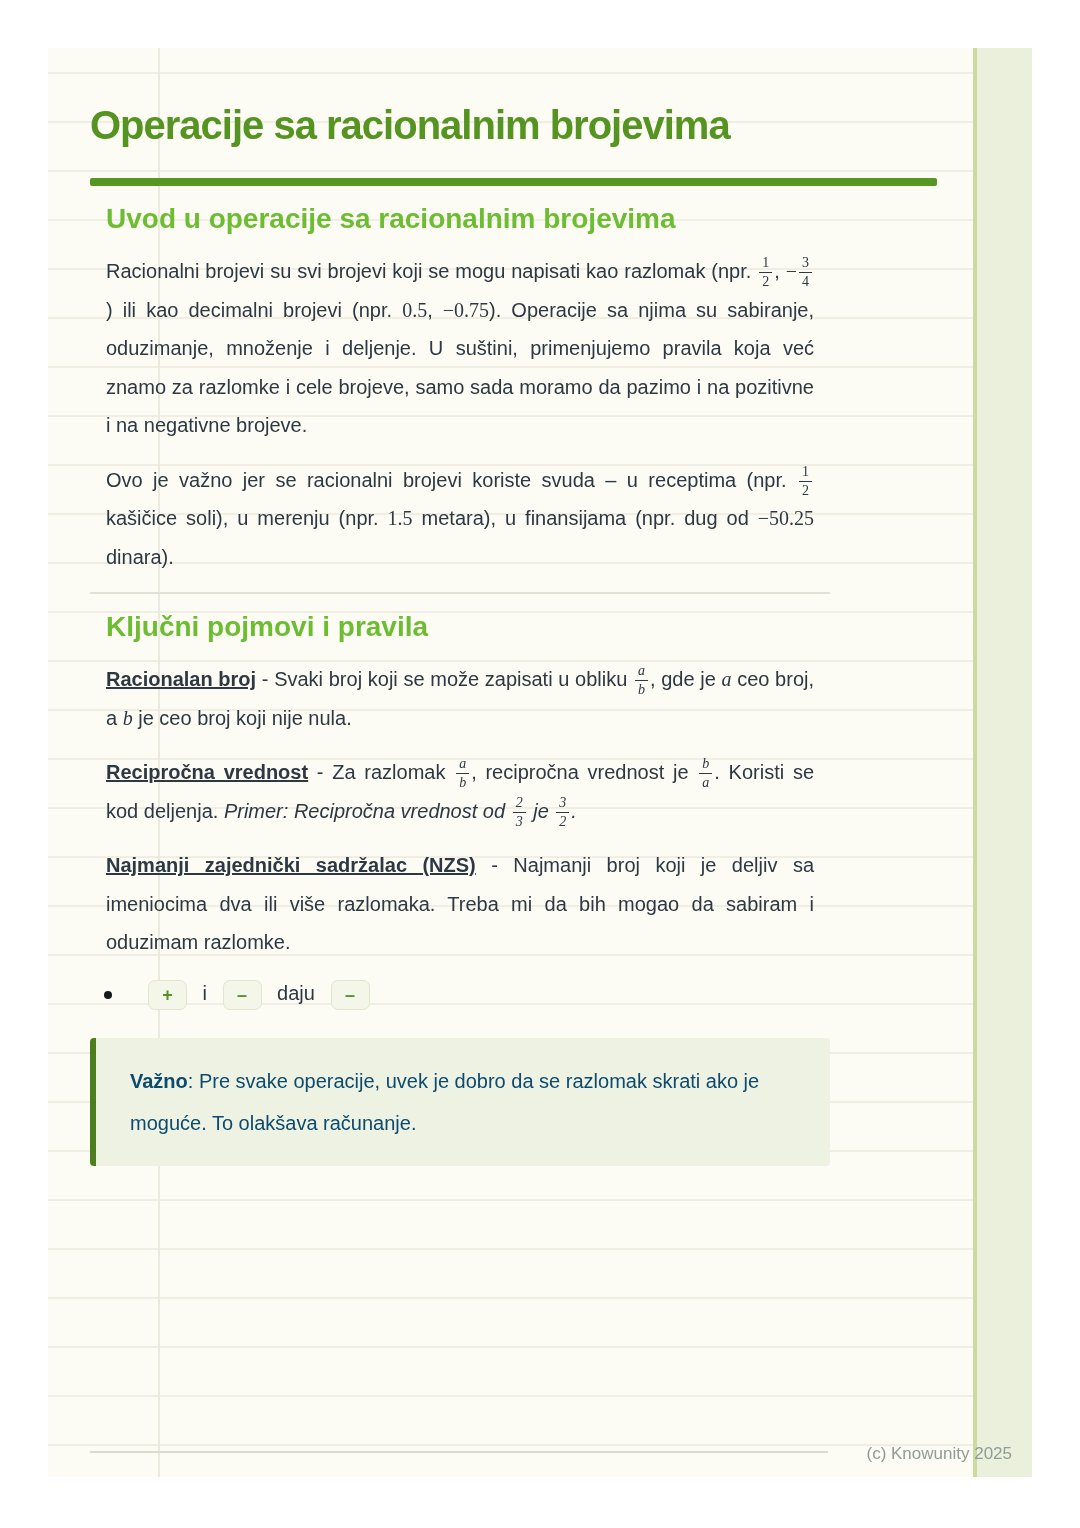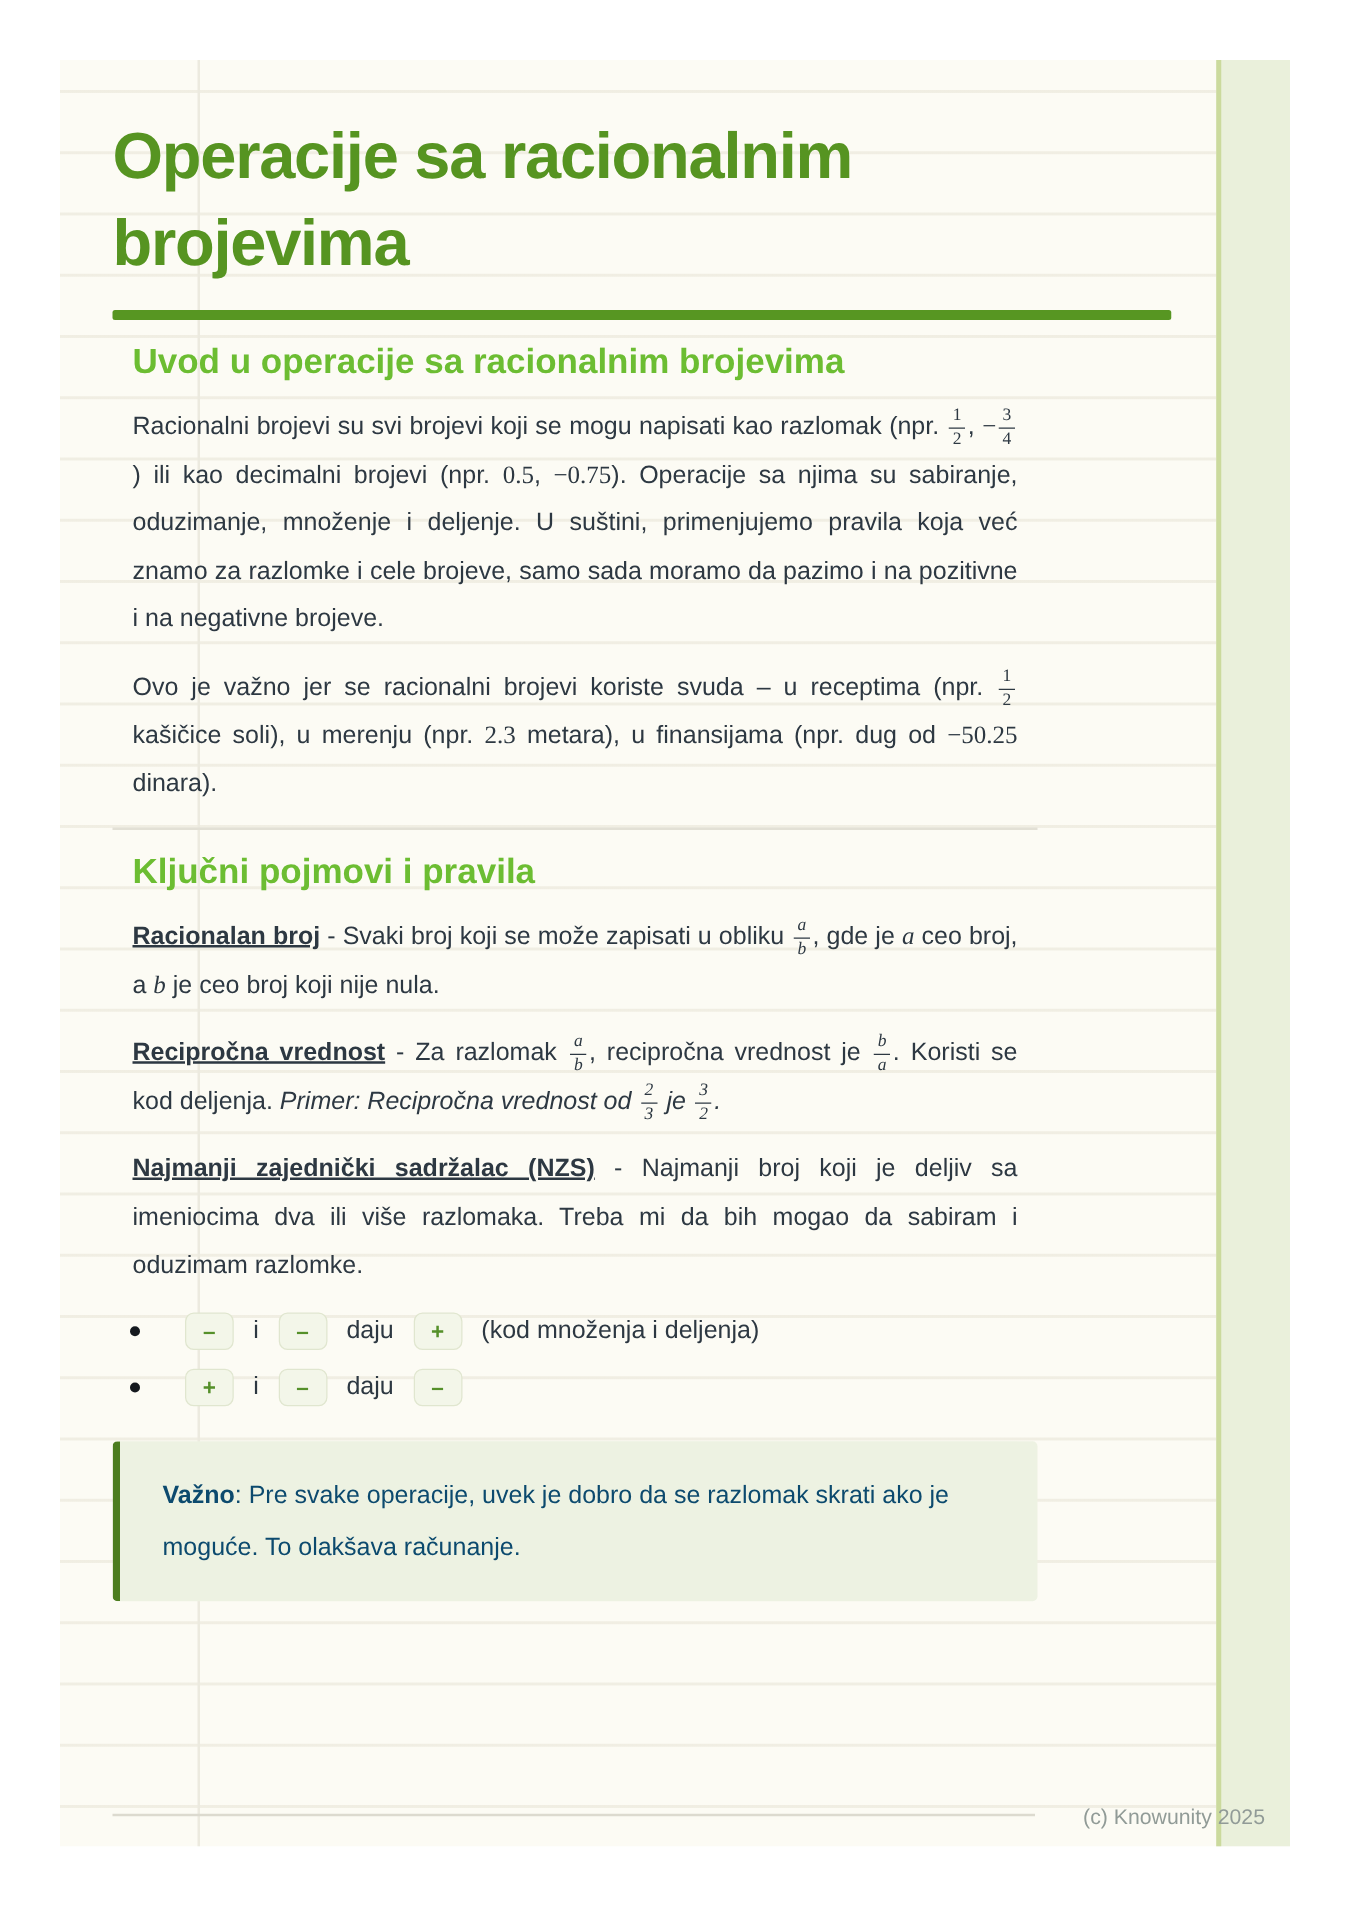--- a/index.html
+++ b/index.html
@@ -16,21 +16,21 @@
     background-image:linear-gradient(to bottom, rgba(213,208,187,0.30) 0 2px, transparent 2px);
     background-size:100% 49px;
     background-repeat:repeat;
     background-position:0 24px;
   }
   .margin-line{position:absolute;left:110px;top:0;bottom:0;width:2px;background:#eceadf;z-index:1;}
   .side-stripe{position:absolute;right:0;top:0;bottom:0;width:55px;background:#eaf0db;border-left:4px solid #cbda9d;z-index:1;}
   .content{position:relative;z-index:2;margin-left:42px;width:740px;}
 
   h1.doc-title{
-    margin:42px 0 0;font-size:52px;line-height:70px;letter-spacing:-1px;
+    margin:42px 0 0;font-size:40px;line-height:70px;letter-spacing:-1px;
     color:#569421;font-weight:700;
   }
   .title-rule{margin-top:18px;width:847px;height:8px;background:#579622;border-radius:2px;}
 
   h2.section-heading{font-size:28px;line-height:34px;color:#6cbd32;font-weight:700;margin:16px;}
   .mt46{margin-top:46px;}
   .mt44{margin-top:44px;}
   .mt20{margin-top:20px;}
   .mt14{margin-top:14px;}
   .mt22{margin-top:22px;}
@@ -82,34 +82,30 @@
 <div class="page">
   <div class="margin-line"></div>
   <div class="side-stripe"></div>
 
   <div class="content">
     <h1 class="doc-title">Operacije sa racionalnim brojevima</h1>
     <div class="title-rule"></div>
 
     <h2 class="section-heading mt46" id="h2-intro">Uvod u operacije sa racionalnim brojevima</h2>
     <p class="para mt20">Racionalni brojevi su svi brojevi koji se mogu napisati kao razlomak (npr. <span class="frac"><span class="fn">1</span><span class="fd">2</span></span>, <span class="math">−</span><span class="frac"><span class="fn">3</span><span class="fd">4</span></span>) ili kao decimalni brojevi (npr. <span class="math">0.5</span>, <span class="math">−0.75</span>). Operacije sa njima su sabiranje, oduzimanje, množenje i deljenje. U suštini, primenjujemo pravila koja već znamo za razlomke i cele brojeve, samo sada moramo da pazimo i na pozitivne i na negativne brojeve.</p>
-    <p class="para mt14">Ovo je važno jer se racionalni brojevi koriste svuda – u receptima (npr. <span class="frac"><span class="fn">1</span><span class="fd">2</span></span> kašičice soli), u merenju (npr. <span class="math">2.3</span> metara), u finansijama (npr. dug od <span class="math">−50.25</span> dinara).</p>
+    <p class="para mt14">Ovo je važno jer se racionalni brojevi koriste svuda – u receptima (npr. <span class="frac"><span class="fn">1</span><span class="fd">2</span></span> kašičice soli), u merenju (npr. <span class="math">1.5</span> metara), u finansijama (npr. dug od <span class="math">−50.25</span> dinara).</p>
 
     <hr class="divider mt16">
 
     <h2 class="section-heading mt44" id="h2-key">Ključni pojmovi i pravila</h2>
     <p class="para mt22"><strong>Racionalan broj</strong> - Svaki broj koji se može zapisati u obliku <span class="frac it"><span class="fn">a</span><span class="fd">b</span></span>, gde je <span class="math it">a</span> ceo broj, a <span class="math it">b</span> je ceo broj koji nije nula.</p>
     <p class="para mt12"><strong>Recipročna vrednost</strong> - Za razlomak <span class="frac it"><span class="fn">a</span><span class="fd">b</span></span>, recipročna vrednost je <span class="frac it"><span class="fn">b</span><span class="fd">a</span></span>. Koristi se kod deljenja. <em>Primer: Recipročna vrednost od </em><span class="frac it"><span class="fn">2</span><span class="fd">3</span></span><em> je </em><span class="frac it"><span class="fn">3</span><span class="fd">2</span></span><em>.</em></p>
     <p class="para mt18"><strong>Najmanji zajednički sadržalac (NZS)</strong> - Najmanji broj koji je deljiv sa imeniocima dva ili više razlomaka. Treba mi da bih mogao da sabiram i oduzimam razlomke.</p>
 
     <ul class="rules">
-      <li class="rule-row">
-        <span class="dot"></span>
-        <span class="rule-content"><span class="badge">–</span> i <span class="badge">–</span> daju <span class="badge">+</span> (kod množenja i deljenja)</span>
-      </li>
       <li class="rule-row">
         <span class="dot"></span>
         <span class="rule-content"><span class="badge">+</span> i <span class="badge">–</span> daju <span class="badge">–</span></span>
       </li>
     </ul>
 
     <div class="callout">
       <p><strong>Važno</strong>: Pre svake operacije, uvek je dobro da se razlomak skrati ako je moguće. To olakšava računanje.</p>
     </div>
   </div>

